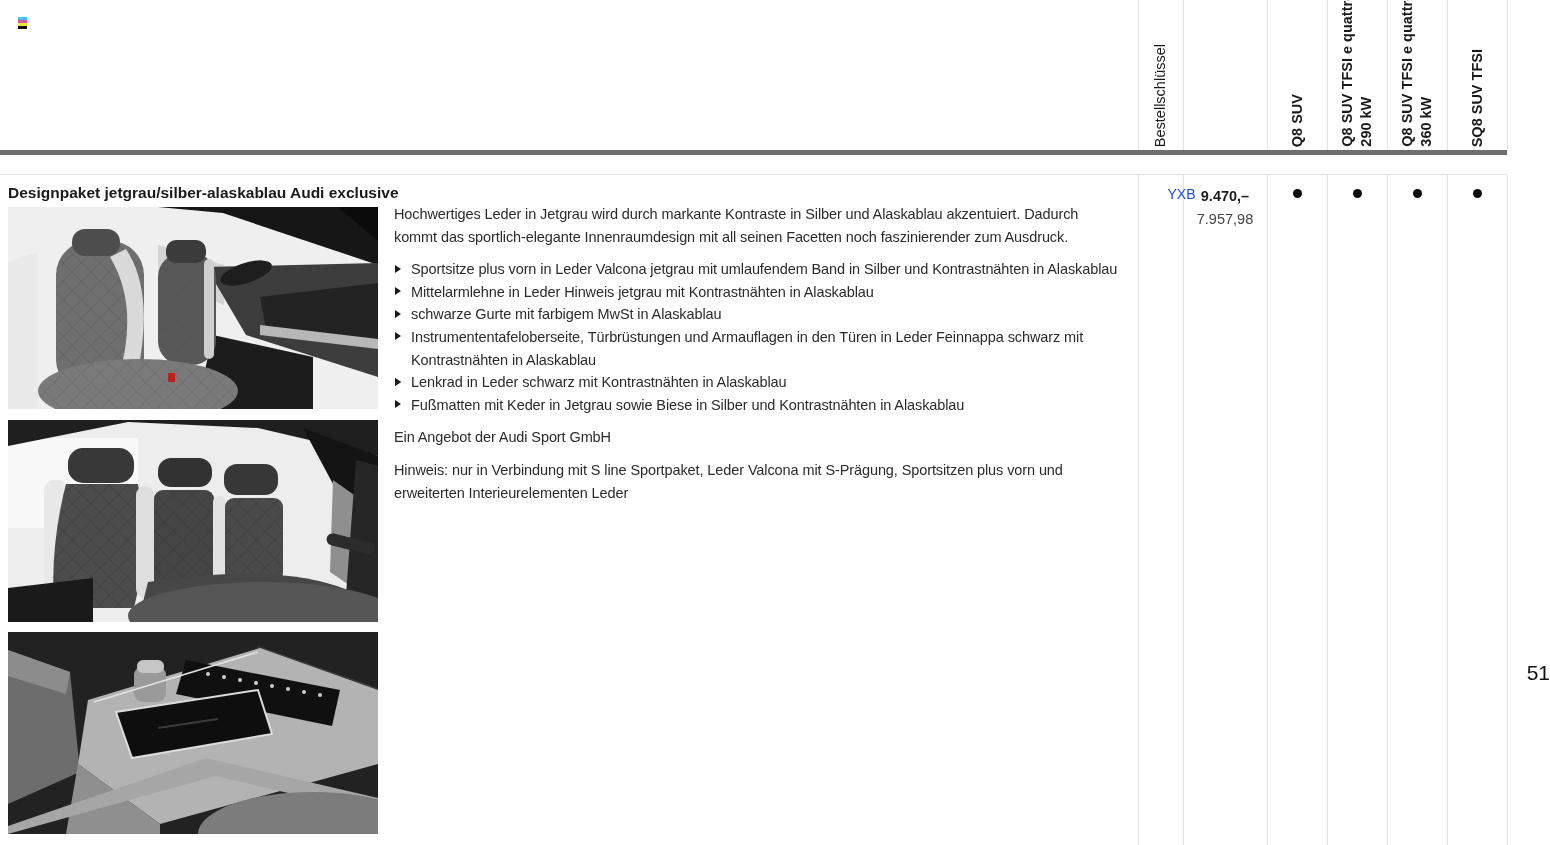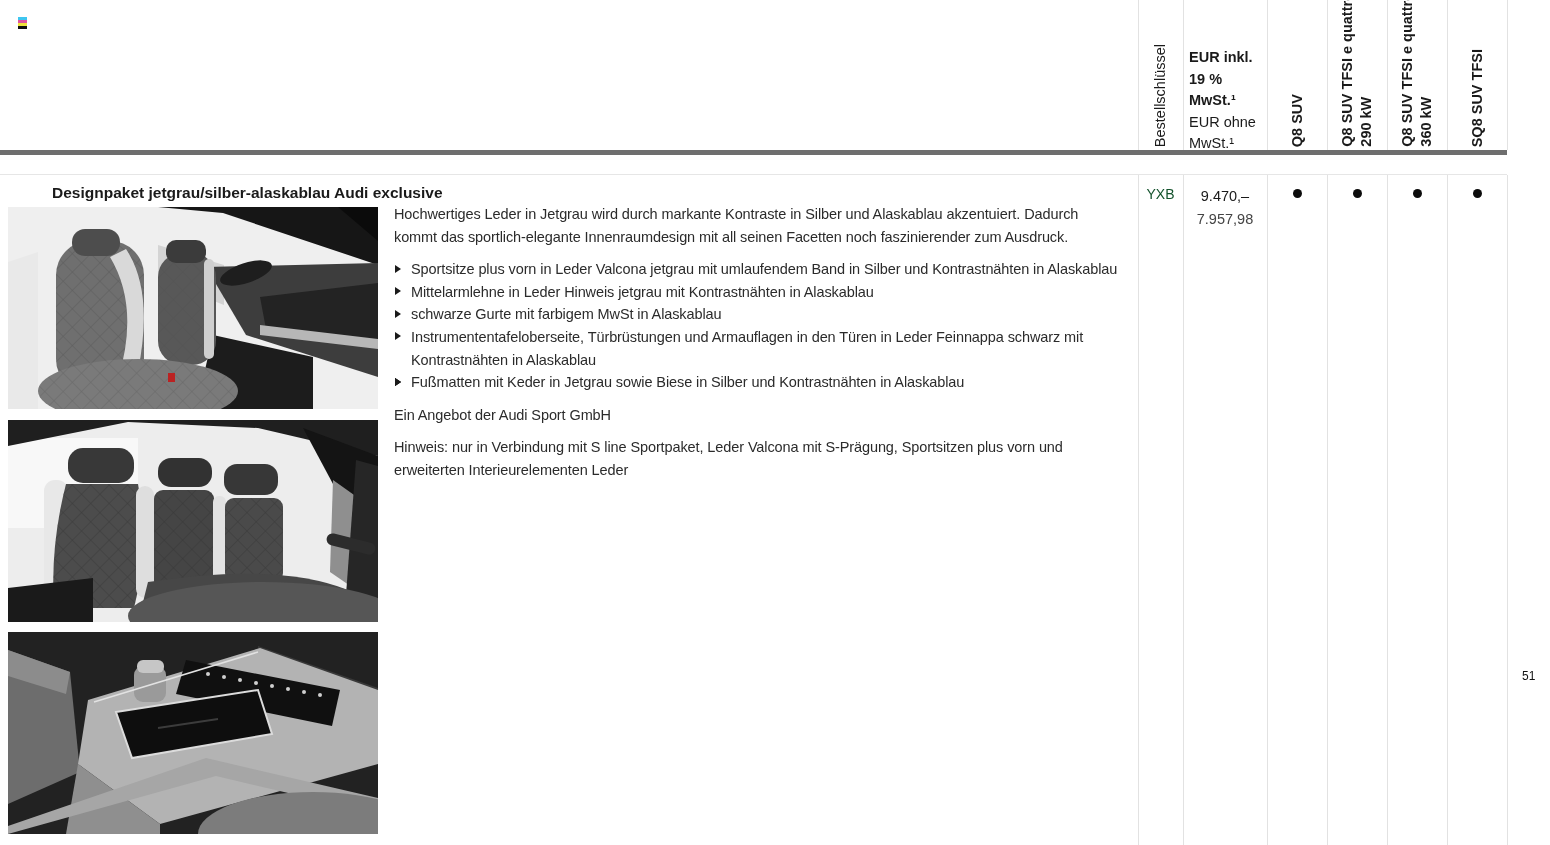--- a/index.html
+++ b/index.html
@@ -21,41 +21,41 @@
   .vcol{position:absolute;top:0;height:147px;display:flex;align-items:flex-end;justify-content:center;}
   .vtext{writing-mode:vertical-rl;transform:rotate(180deg);font-size:14.5px;line-height:19px;
          color:#1a1a1a;white-space:nowrap;}
   .vtext.bold{font-weight:700;}
   .vtext span{display:block;}
 
   .eur-head{position:absolute;left:1189px;top:47px;width:78px;font-size:14.5px;line-height:21.5px;color:#1a1a1a;}
   .eur-head .b{font-weight:700;}
 
   
-  .code-cell{position:absolute;left:1138px;top:186px;width:45px;text-align:center;font-size:14px;color:#14532d;}
+  .code-cell{position:absolute;left:1138px;top:186px;width:45px;text-align:center;font-size:14px;color:#1d4ed8;padding-left:21px;}
   .price-cell{position:absolute;left:1183px;top:185px;width:84px;text-align:center;font-size:14.5px;line-height:22.5px;}
-  .price-cell .incl{font-weight:400;color:#1a1a1a;text-align:center;}
+  .price-cell .incl{font-weight:700;color:#1a1a1a;text-align:center;}
   .price-cell .excl{color:#444;}
   .dot{position:absolute;top:189px;width:9px;height:9px;border-radius:50%;background:#0c0c0c;}
 
   
-  .item-title{position:absolute;left:8px;top:184px;width:720px;font-size:15.5px;font-weight:700;color:#1a1a1a;margin-left:44px;}
+  .item-title{position:absolute;left:8px;top:184px;width:720px;font-size:15.5px;font-weight:700;color:#1a1a1a;}
   .photo{position:absolute;left:8px;width:370px;height:202px;}
   .photo svg{display:block;}
 
   .textcol{position:absolute;left:394px;top:203px;width:724px;font-size:14.5px;line-height:22.6px;
            letter-spacing:-0.1px;color:#2b2b2b;}
   .textcol p{margin:0 0 10px 0;}
   .textcol ul{list-style:none;margin:0 0 10px 0;padding:0;}
   .textcol li{position:relative;padding-left:17px;}
   .tri{position:absolute;left:1px;top:6.5px;width:0;height:0;
        border-top:4.5px solid transparent;border-bottom:4.5px solid transparent;border-left:6.5px solid #1a1a1a;}
 
-  .page-number{position:absolute;left:1522px;top:661px;width:28px;text-align:left;
-               font-size:12px;color:#111;margin-top:8px;}
+  .page-number{position:absolute;left:1522px;top:661px;width:28px;text-align:right;
+               font-size:21px;color:#111;}
 </style>
 </head>
 <body>
 
 <div class="page">
 
   <div class="print-mark">
     <div style="background:#3fc6f0"></div>
     <div style="background:#df549e"></div>
     <div style="background:#efe43c"></div>
@@ -74,26 +74,20 @@
   <div class="vline body" style="left:1267px"></div>
   <div class="vline body" style="left:1327px"></div>
   <div class="vline body" style="left:1387px"></div>
   <div class="vline body" style="left:1447px"></div>
   <div class="vline body" style="left:1507px"></div>
   <div class="rule-thick"></div>
   <div class="rule-thin"></div>
 
   <div class="vcol" style="left:1138px;width:45px">
     <div class="vtext">Bestellschlüssel</div>
-  </div>
-  <div class="eur-head">
-    <div class="b">EUR inkl.</div>
-    <div class="b">19 % MwSt.¹</div>
-    <div>EUR ohne</div>
-    <div>MwSt.¹</div>
   </div>
   <div class="vcol" style="left:1267px;width:60px">
     <div class="vtext bold">
       <span>Q8 SUV</span>
     </div>
   </div>
   <div class="vcol" style="left:1327px;width:60px">
     <div class="vtext bold">
       <span>Q8 SUV TFSI e quattro</span>
       <span>290 kW</span>
@@ -206,21 +200,21 @@
   </div>
 
   <div class="textcol">
     <p>Hochwertiges Leder in Jetgrau wird durch markante Kontraste in Silber und Alaskablau akzentuiert. Dadurch kommt das sportlich-elegante Innenraumdesign mit all seinen Facetten noch faszinierender zum Ausdruck.</p>
     <ul>
       <li><span class="tri"></span><span>Sportsitze plus vorn in Leder Valcona jetgrau mit umlaufendem Band in Silber und Kontrastnähten in Alaskablau</span></li>
       <li><span class="tri"></span><span>Mittelarmlehne in Leder Hinweis jetgrau mit Kontrastnähten in Alaskablau</span></li>
       <li><span class="tri"></span><span>schwarze Gurte mit farbigem MwSt in Alaskablau</span></li>
       <li><span class="tri"></span><span>Instrumententafeloberseite, Türbrüstungen und Armauflagen in den Türen in Leder Feinnappa schwarz mit Kontrastnähten in Alaskablau</span></li>
       <li><span class="tri"></span></li>
-      <li><span class="tri"></span></li>
+      <li><span class="tri"></span><span>Lenkrad in Leder schwarz mit Kontrastnähten in Alaskablau</span></li>
       <li><span class="tri"></span><span>Fußmatten mit Keder in Jetgrau sowie Biese in Silber und Kontrastnähten in Alaskablau</span></li>
     </ul>
     <p>Ein Angebot der Audi Sport GmbH</p>
     <p>Hinweis: nur in Verbindung mit S line Sportpaket, Leder Valcona mit S-Prägung, Sportsitzen plus vorn und erweiterten Interieurelementen Leder</p>
   </div>
 
   <div class="code-cell">YXB</div>
   <div class="price-cell">
     <div class="incl">9.470,–</div>
     <div class="excl">7.957,98</div>

